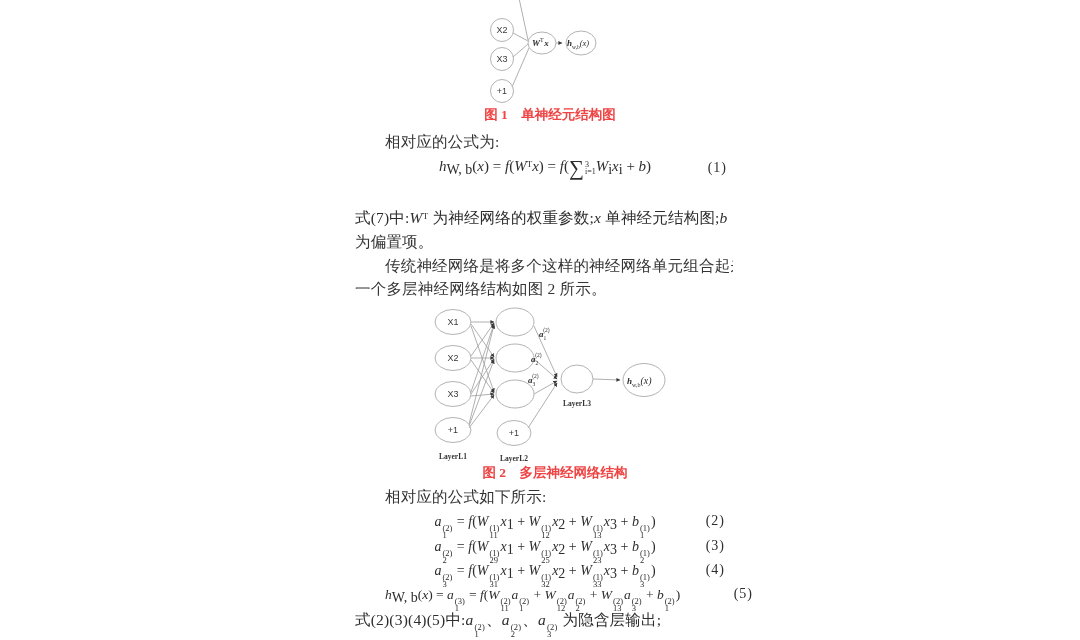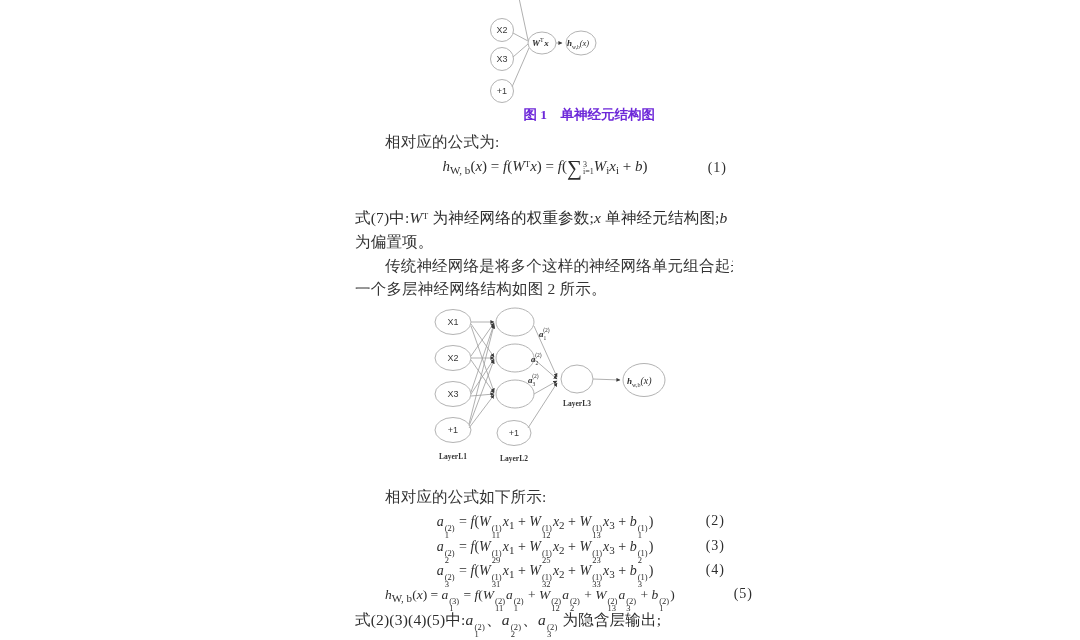--- a/index.html
+++ b/index.html
@@ -1,24 +1,24 @@
 <!DOCTYPE html>
 <html><head>
 <meta charset="utf-8">
 <style>
   html,body{margin:0;padding:0;background:#fff;}
   #canvas{position:relative;width:1080px;height:640px;background:#ffffff;overflow:hidden;
           font-family:"Liberation Serif","DejaVu Serif",serif;color:#333;}
   .txt{position:absolute;font-size:15.5px;white-space:nowrap;color:#343434;letter-spacing:0.2px;}
   .clip{overflow:hidden;}
-  .cap{position:absolute;font-weight:bold;font-size:13.5px;text-align:right;color:#6d28d9;white-space:nowrap;}
+  .cap{position:absolute;font-weight:bold;font-size:13.5px;text-align:center;color:#ef4444;white-space:nowrap;}
   .eqrow{position:absolute;width:380px;text-align:center;white-space:nowrap;}
   .fml{color:#2d2d2d;}
   .it{font-style:italic;}
-  .fml sub{font-size:11px;vertical-align:-3px;}
+  .fml sub{font-size:14px;vertical-align:-3px;}
   .fml sup{font-size:9px;vertical-align:4px;}
   .ss{display:inline-flex;flex-direction:column;align-items:flex-start;font-size:8.5px;
       line-height:7px;vertical-align:-5px;margin:0 1px 0 1px;}
   .sum{display:inline-flex;align-items:center;vertical-align:-4px;}
   .sigma{font-size:21px;line-height:18px;}
   .lims{display:inline-flex;flex-direction:column;align-items:flex-start;font-size:8px;line-height:7px;margin-left:1px;}
   .eqnum{position:absolute;top:1px;font-size:14px;color:#2d2d2d;letter-spacing:1px;}
   svg{position:absolute;overflow:visible;}
   .node{fill:none;stroke:#b3b3b3;stroke-width:1;}
   .cline{stroke:#9c9c9c;stroke-width:0.8;fill:none;}
@@ -150,20 +150,21 @@
         <tspan class="svg-it" font-weight="bold">h</tspan><tspan dy="3" font-size="6">w,b</tspan><tspan class="svg-it" dy="-3" font-size="10">(x)</tspan>
       </text>
     </g>
     <g>
       <text class="llabel" x="30" y="157" text-anchor="middle">LayerL1</text>
       <text class="llabel" x="91" y="159" text-anchor="middle">LayerL2</text>
       <text class="llabel" x="154" y="104" text-anchor="middle">LayerL3</text>
     </g>
   </svg>
 
+  <div class="cap" style="left:450px;top:464px;width:210px;">图 2　多层神经网络结构</div>
 
   <div class="txt" style="left:385px;top:487px;">相对应的公式如下所示:</div>
 
   <div class="eqrow" style="left:355px;top:512px;">
     <span class="fml" style="font-size:14px;"><span class="it">a</span><span class="ss">
           <span>(2)</span>
           <span>1</span>
         </span><span> = </span><span class="it">f</span><span>(</span><span class="it">W</span><span class="ss">
           <span>(1)</span>
           <span>11</span>

